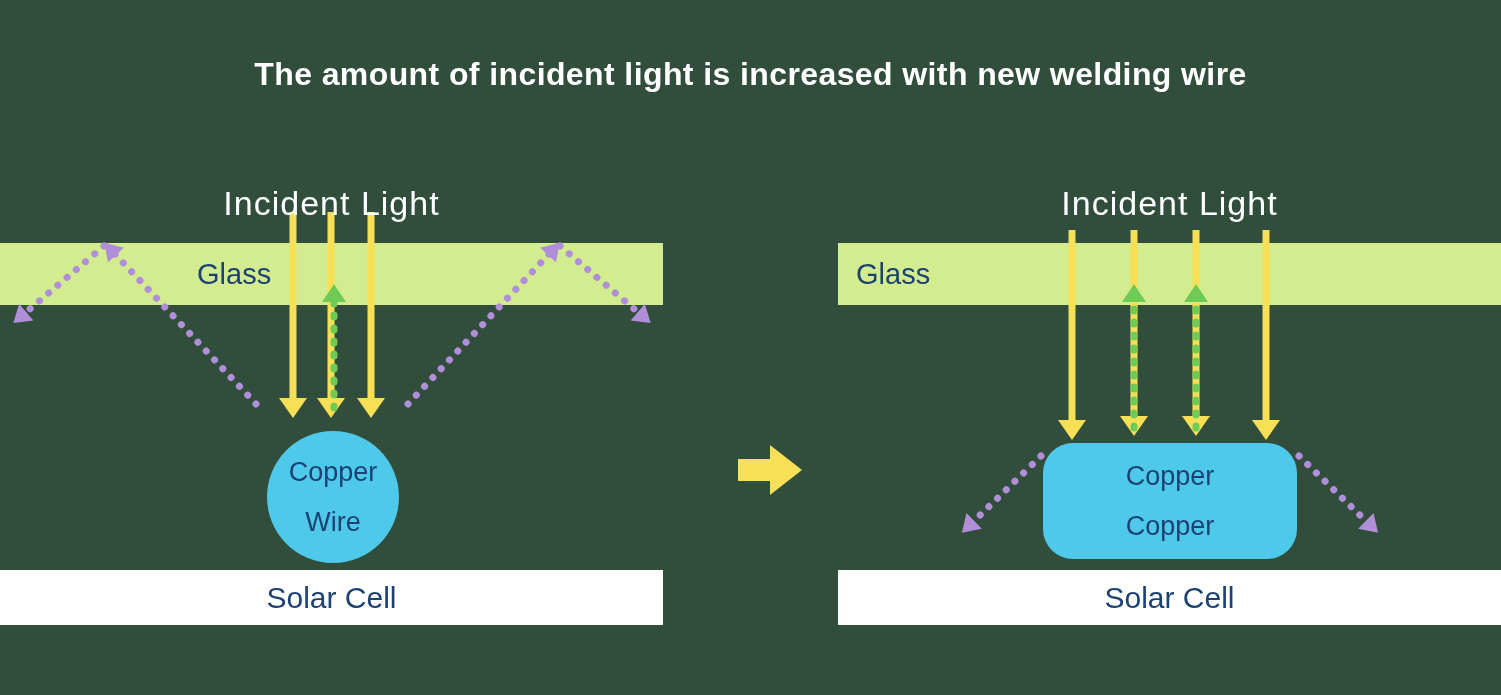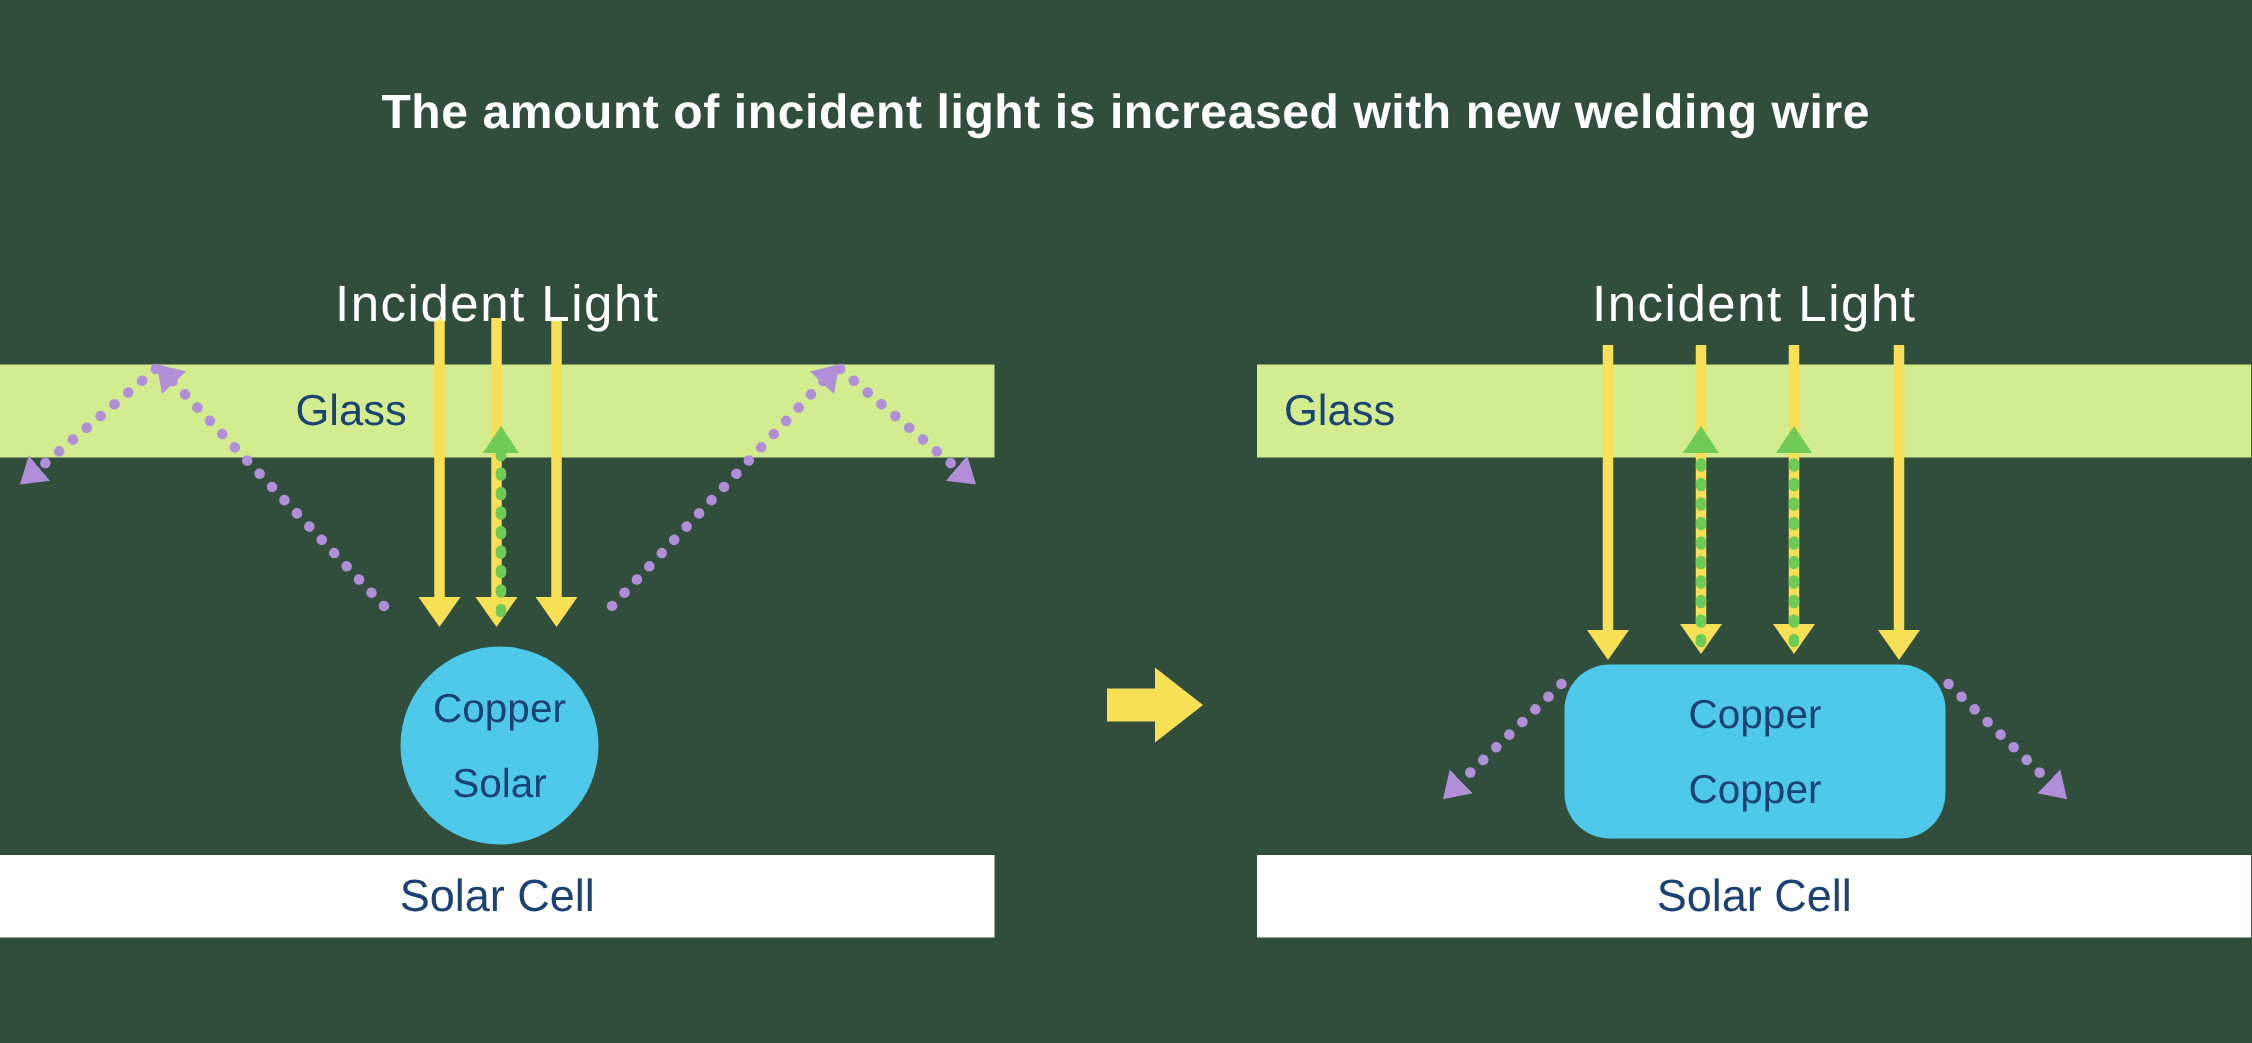--- a/index.html
+++ b/index.html
@@ -130,21 +130,21 @@
 
   <div class="solar solar-left">
     <span>Solar Cell</span>
   </div>
   <div class="solar solar-right">
     <span>Solar Cell</span>
   </div>
 
   <div class="conductor wire">
     <span>Copper</span>
-    <span>Solar</span>
+    <span>Wire</span>
   </div>
   <div class="conductor ribbon">
     <span>Copper</span>
     <span>Copper</span>
   </div>
 
   <svg class="arrows" width="1501" height="695" viewBox="0 0 1501 695">
     <defs>
       <marker id="headY" markerUnits="userSpaceOnUse" markerWidth="30" markerHeight="30" refX="4" refY="15" orient="auto">
         <path d="M0,1 L20,15 L0,29 Z" fill="#F8E056"></path>

